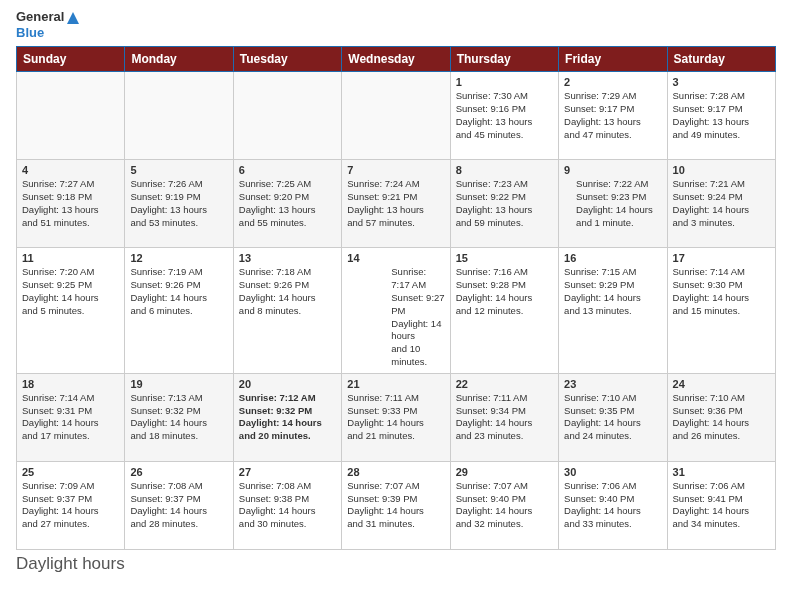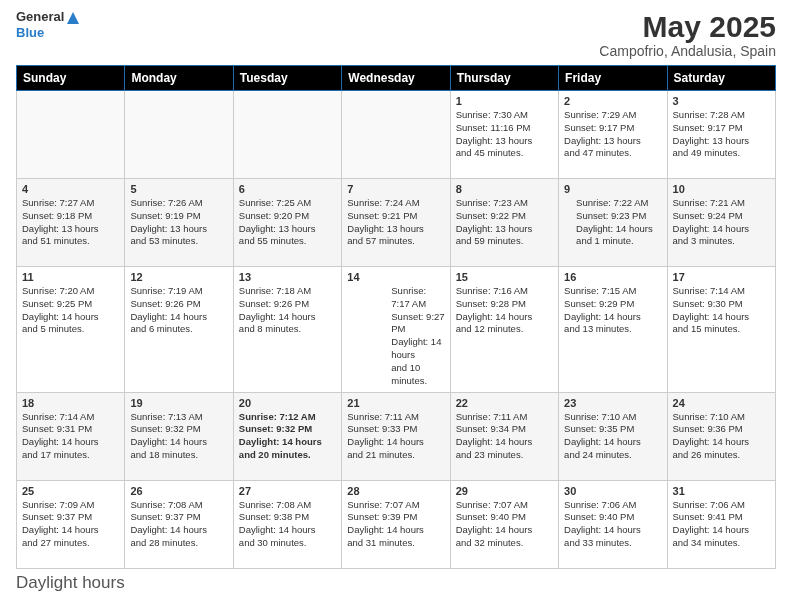--- a/index.html
+++ b/index.html
@@ -41,21 +41,21 @@
       color: #555;
     }
     .calendar {
       flex: 1;
       border: 1px solid #ccc;
       border-collapse: collapse;
       width: 100%;
       table-layout: fixed;
     }
     .calendar thead tr th {
-      background-color: #000000;
+      background-color: #7f1d1d;
       color: #fff;
       font-size: 12px;
       font-weight: bold;
       text-align: left;
       padding: 5px 6px;
       border: 1px solid #1e6bb0;
     }
     .calendar tbody tr td {
       border: 1px solid #ccc;
       vertical-align: top;
@@ -100,24 +100,20 @@
     <div class="logo">
       <div>
         <div style="font-size:13px;font-weight:bold;color:#333;line-height:1.1;">
           <span>General</span><svg width="16" height="16" viewBox="0 0 16 16" style="display:inline-block;vertical-align:middle;margin-left:1px;">
               <polygon points="8,2 14,14 2,14" fill="#2a7dc9"></polygon>
             </svg>
         </div>
         <div style="font-size:13px;font-weight:bold;color:#2a7dc9;line-height:1.1;">Blue</div>
       </div>
     </div>
-    <div class="title-block">
-      <div class="main-title">May 2025</div>
-      <div class="subtitle">Campofrio, Andalusia, Spain</div>
-    </div>
   </div>
 
   <table class="calendar">
     <thead>
       <tr>
       <th>Sunday</th>
           <th>Monday</th>
           <th>Tuesday</th>
           <th>Wednesday</th>
           <th>Thursday</th>
@@ -127,21 +123,21 @@
     </thead>
     <tbody id="calendar-body">
     <tr>
           <td class="empty"></td>
           <td class="empty"></td>
           <td class="empty"></td>
           <td class="empty"></td>
           <td>
             <span class="day-num">1</span>
             <div class="day-info" style="white-space: pre-line;">Sunrise: 7:30 AM
-Sunset: 11:16 PM
+Sunset: 9:16 PM
 Daylight: 13 hours
 and 45 minutes.</div>
           </td>
           <td>
             <span class="day-num">2</span>
             <div class="day-info" style="white-space: pre-line;">Sunrise: 7:29 AM
 Sunset: 9:17 PM
 Daylight: 13 hours
 and 47 minutes.</div>
           </td>

